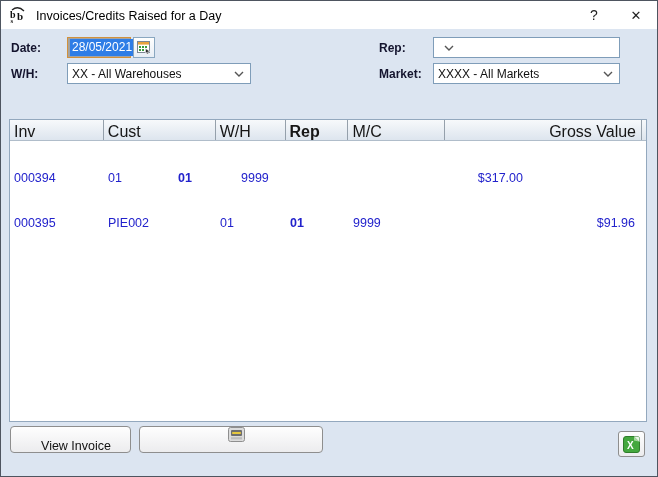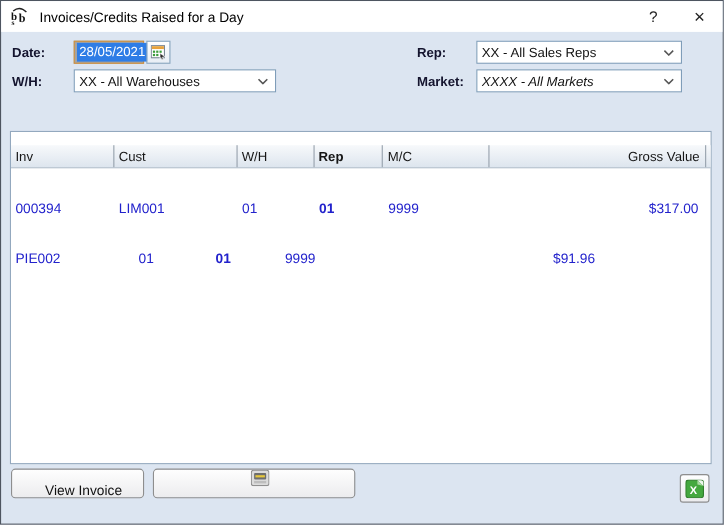--- a/index.html
+++ b/index.html
@@ -44,31 +44,31 @@
   
   .combo {
     position:absolute; height:21px; background:#fff; border:1px solid #7f9db9;
     display:flex; align-items:center; font-size:12px; color:#111;
     padding-left:4px;
   }
   .combo .combo-text { flex:1; white-space:nowrap; overflow:hidden; }
   .combo .chev { width:22px; display:flex; align-items:center; justify-content:center; }
   .combo-wh     { left:66px;  top:62px; width:184px; }
   .combo-rep    { left:432px; top:36px; width:187px; }
-  .combo-market { left:432px; top:62px; width:187px;font-style:italic; }
+  .combo-market { left:432px; top:62px; width:187px; }
 
   
   .grid {
     position:absolute; left:8px; top:118px; width:638px; height:303px;
     background:#fff; border:1px solid #93a8be;
   }
   .grid-header {
     display:flex; height:21px;
     background:linear-gradient(#f7f9fb,#dde5ee);
-    border-bottom:1px solid #b0bdca; font-size:12px; color:#161616;margin-top:12px;
+    border-bottom:1px solid #b0bdca; font-size:16px; color:#161616;
   }
   .gh-cell {
     padding:3px 0 0 4px; border-right:1px solid #95a0ab; overflow:hidden; white-space:nowrap;
   }
   .gh-cell.num-right { text-align:right; padding-right:5px; }
   .gh-strip { flex:1; border-right:none; }
   .c0{width:94px;} .c1{width:112px;} .c2{width:70px;} .c3{width:63px;font-weight:bold;} .c4{width:97px;} .c5{width:197px;}
   .grid-row {
     display:flex; height:17px; font-size:12.5px; color:#2222cc; align-items:center;margin-top:28px;
   }
@@ -129,21 +129,20 @@
 
   <div class="combo combo-wh">
     <span class="combo-text">XX - All Warehouses</span>
     <span class="chev">
       <svg width="10" height="6" viewBox="0 0 10 6">
           <polyline points="1,1 5,5 9,1" fill="none" stroke="#555" stroke-width="1.4"></polyline>
         </svg>
     </span>
   </div>
   <div class="combo combo-rep">
-    <span class="combo-text">XX - All Sales Reps</span>
     <span class="chev">
       <svg width="10" height="6" viewBox="0 0 10 6">
           <polyline points="1,1 5,5 9,1" fill="none" stroke="#555" stroke-width="1.4"></polyline>
         </svg>
     </span>
   </div>
   <div class="combo combo-market">
     <span class="combo-text">XXXX - All Markets</span>
     <span class="chev">
       <svg width="10" height="6" viewBox="0 0 10 6">
@@ -157,27 +156,27 @@
       <div class="gh-cell c0">Inv</div>
       <div class="gh-cell c1">Cust</div>
       <div class="gh-cell c2">W/H</div>
       <div class="gh-cell c3">Rep</div>
       <div class="gh-cell c4">M/C</div>
       <div class="gh-cell c5 num-right">Gross Value</div>
       <div class="gh-cell gh-strip"></div>
     </div>
     <div class="grid-row">
       <div class="gr-cell c0">000394</div>
-      <div class="gr-cell c1">LIM001</div>
       <div class="gr-cell c2">01</div>
       <div class="gr-cell c3">01</div>
       <div class="gr-cell c4">9999</div>
       <div class="gr-cell c5 num-right">$317.00</div>
     </div>
     <div class="grid-row">
+      <div class="gr-cell c0">000395</div>
       <div class="gr-cell c1">PIE002</div>
       <div class="gr-cell c2">01</div>
       <div class="gr-cell c3">01</div>
       <div class="gr-cell c4">9999</div>
       <div class="gr-cell c5 num-right">$91.96</div>
     </div>
   </div>
 
   <div class="btn btn-view">
     <svg width="16" height="16" viewBox="0 0 16 16">

